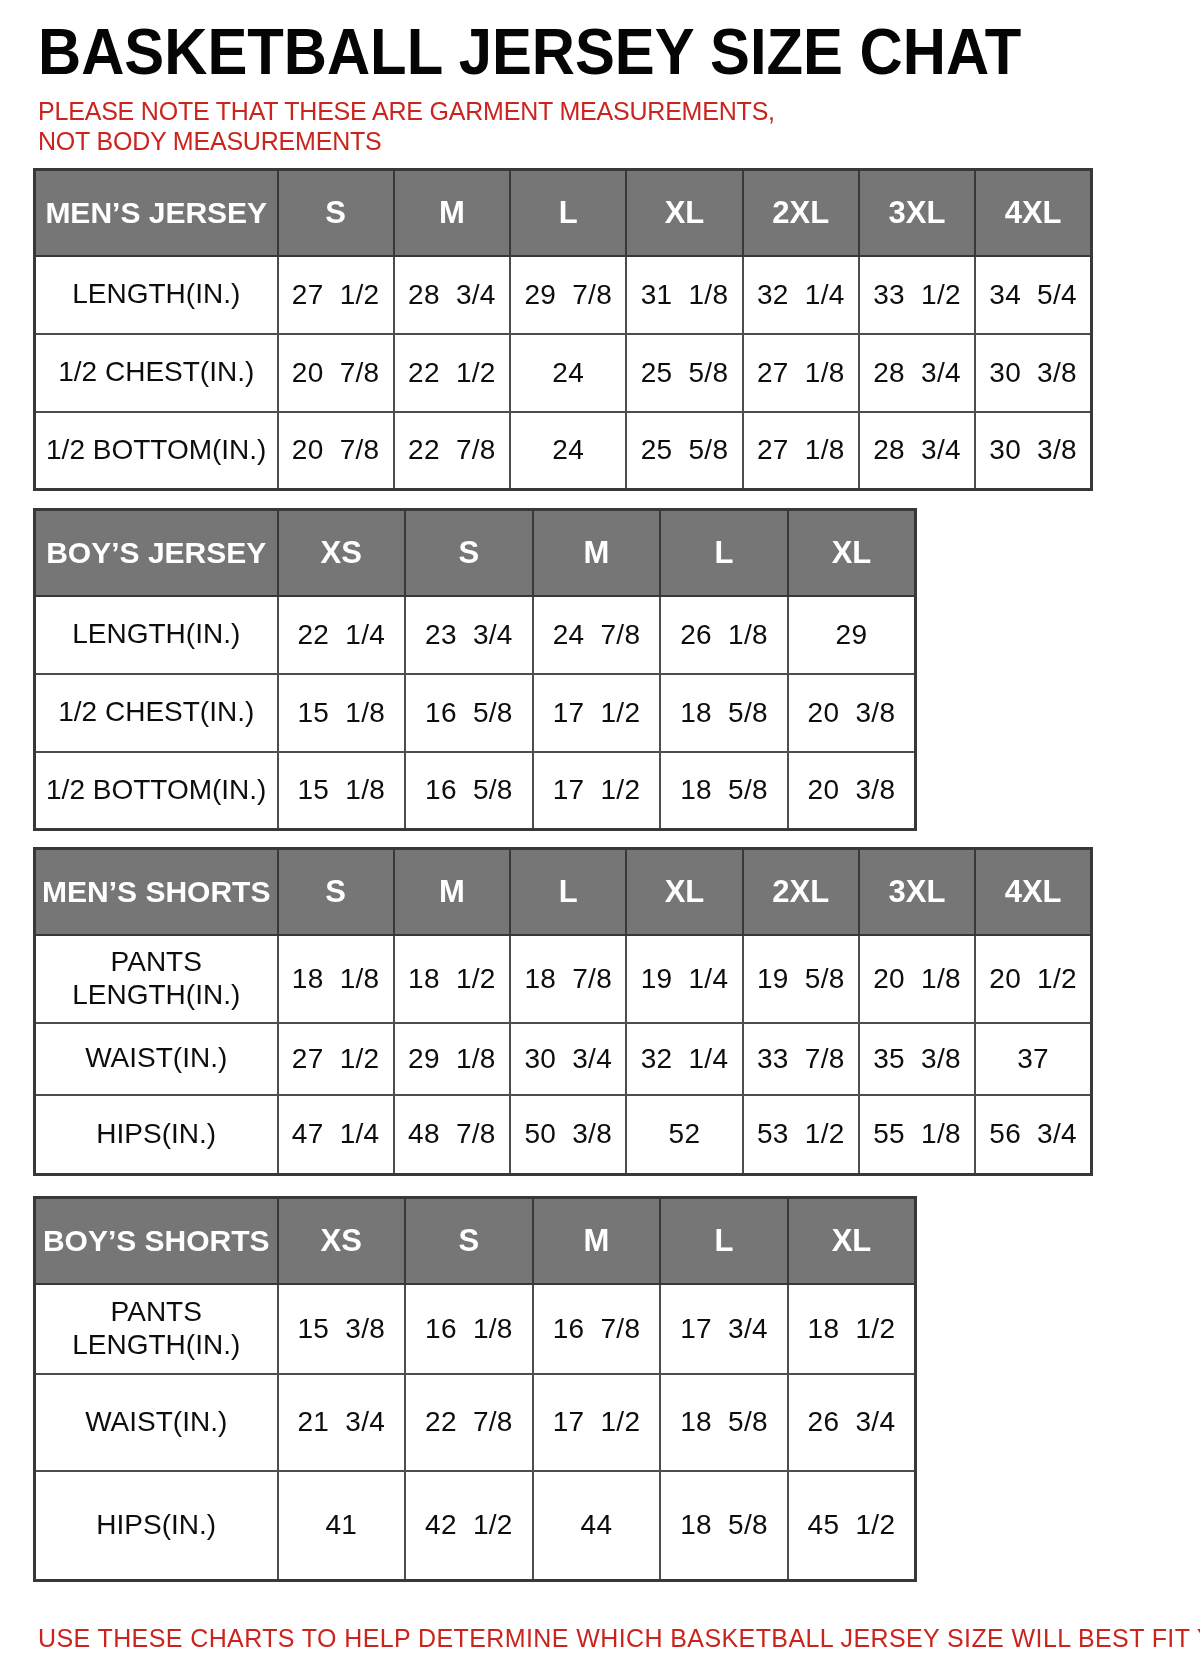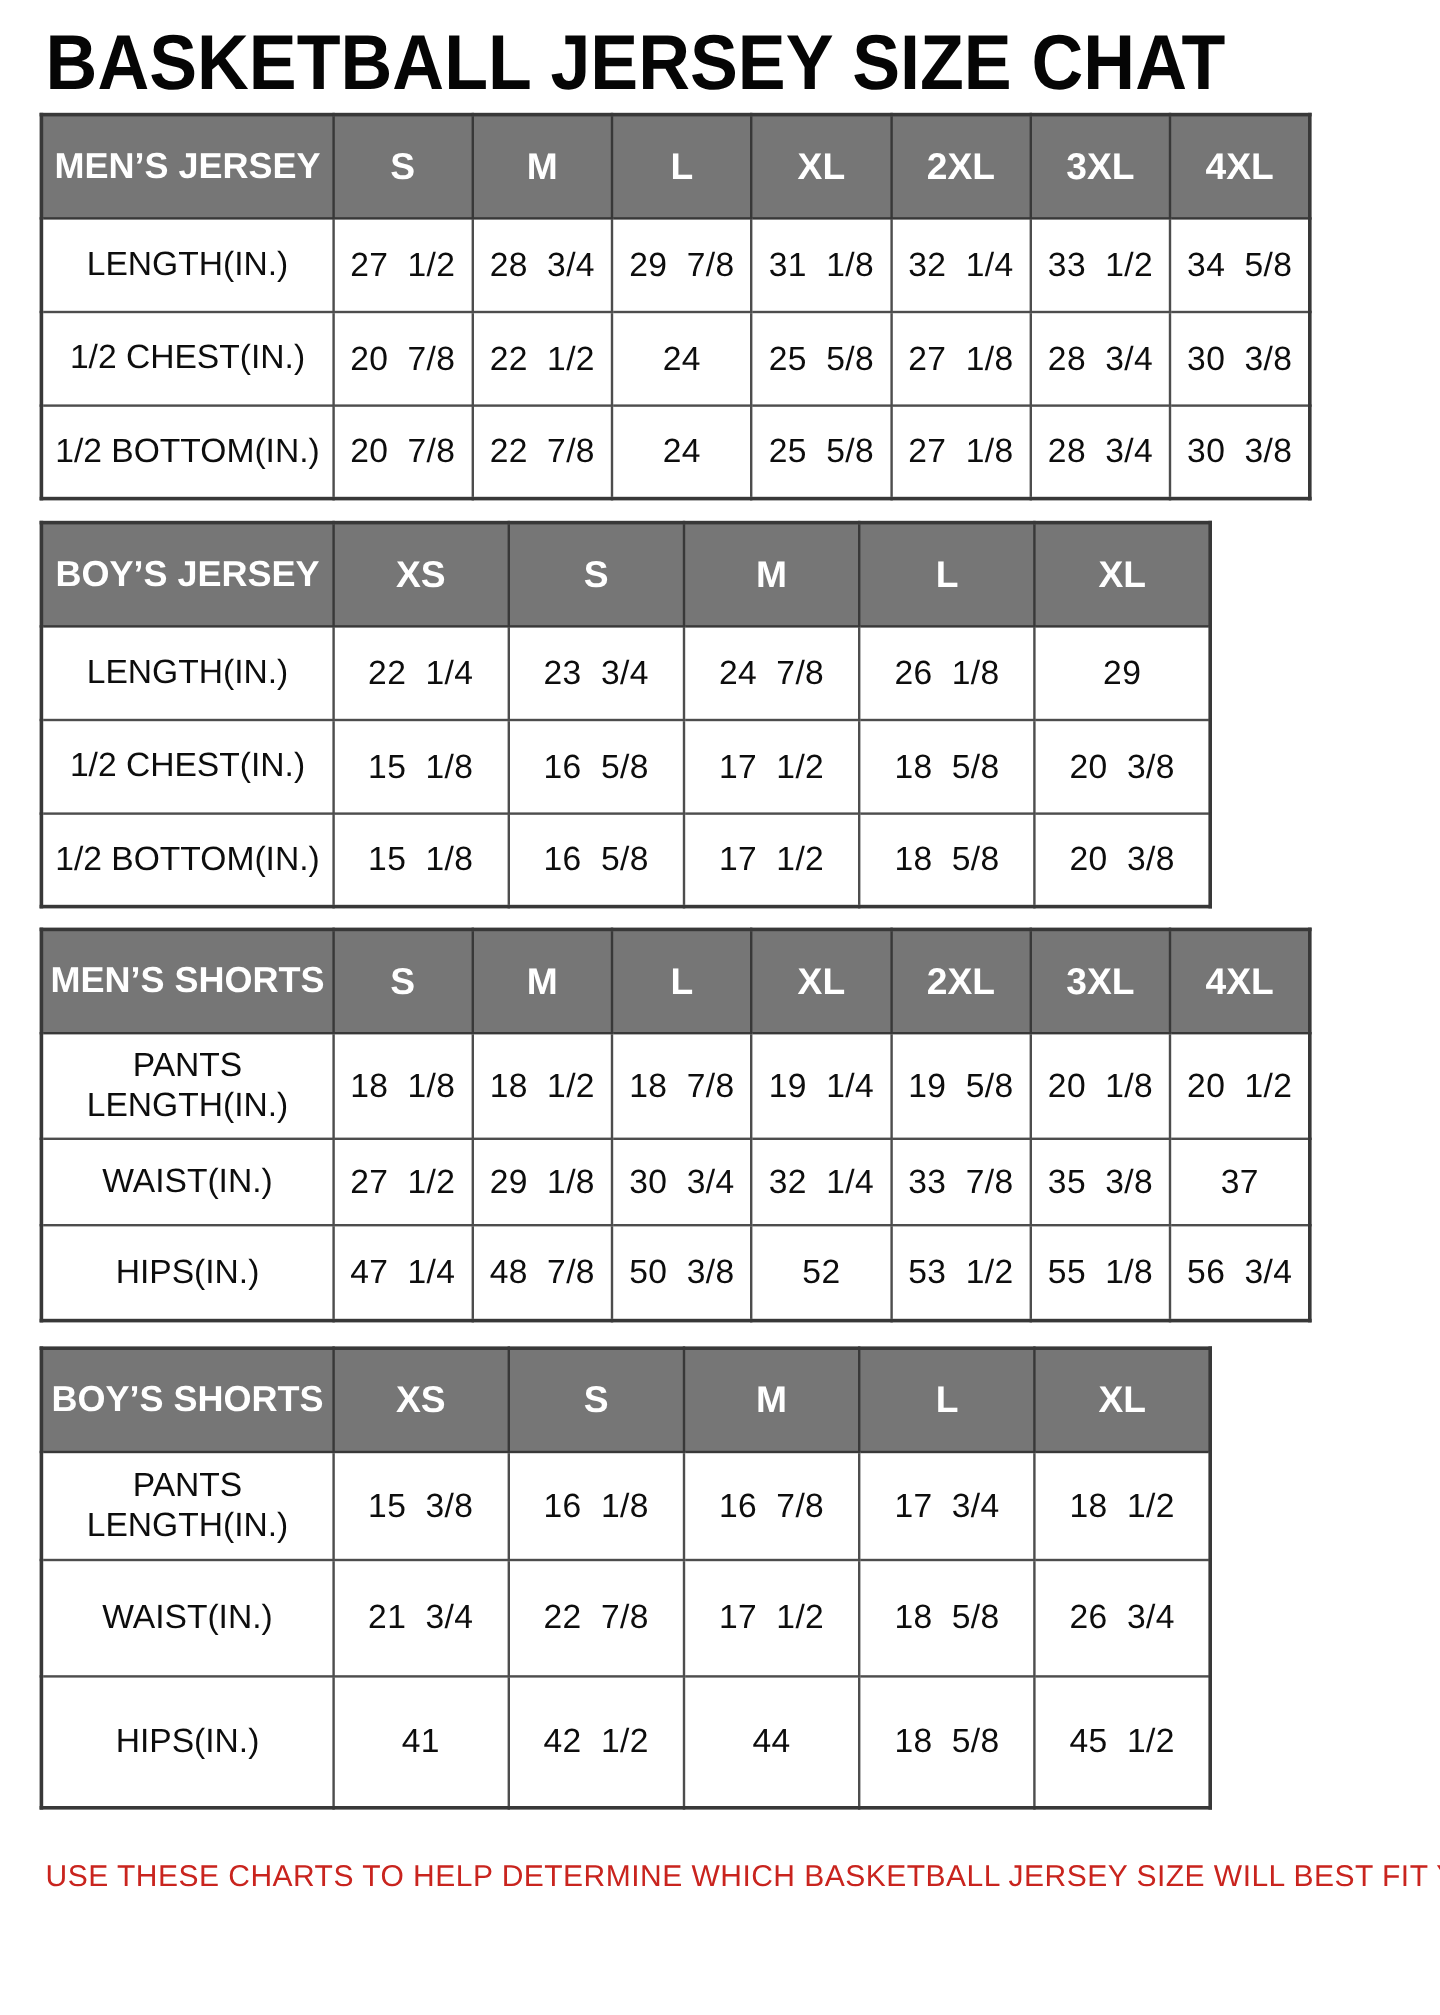--- a/index.html
+++ b/index.html
@@ -28,21 +28,21 @@
     margin:14px 0 0 38px;max-width:790px;
     font-size:25px;line-height:1.2;font-weight:normal;
     color:var(--accent-red);letter-spacing:-0.2px;
   }
   #tables{margin-top:12px;}
   table.size-table{
     border-collapse:collapse;table-layout:fixed;
     margin:0 0 0 33px;border:3px solid var(--border-dark);
   }
   table.size-table.wide{width:1060px;}
-  table.size-table.narrow{width:977px;}
+  table.size-table.narrow{width:884px;}
   table.table-0,table.table-2{margin-top:0px;padding-left:28px;}
   table.table-1{margin-top:17px;}
   table.table-2{margin-top:16px;}
   table.table-3{margin-top:20px;padding-left:24px;}
   .size-table th,.size-table td{
     border:2px solid var(--border);
     text-align:center;vertical-align:middle;padding:0 4px;
   }
   .size-table thead th{
     background:var(--header-bg);color:var(--header-text);
@@ -72,20 +72,21 @@
     margin:42px 0 0 38px;
     font-size:25px;font-weight:normal;letter-spacing:0.4px;
     color:var(--accent-red);white-space:nowrap;
   }
 </style>
 </head>
 <body>
 
 <div class="page">
   <h1 class="title">BASKETBALL JERSEY SIZE CHAT</h1>
+  <p class="note">PLEASE NOTE THAT THESE ARE GARMENT MEASUREMENTS, NOT BODY MEASUREMENTS</p>
   <div id="tables">
       <table class="size-table table-0 wide">
         <thead>
           <tr>
             <th class="corner">MEN’S JERSEY</th>
             <th>S</th>
             <th>M</th>
             <th>L</th>
             <th>XL</th>
             <th>2XL</th>
@@ -95,21 +96,21 @@
         </thead>
         <tbody>
           <tr>
             <th>LENGTH(IN.)</th>
             <td>27 1/2</td>
             <td>28 3/4</td>
             <td>29 7/8</td>
             <td>31 1/8</td>
             <td>32 1/4</td>
             <td>33 1/2</td>
-            <td>34 5/8</td>
+            <td>34 5/4</td>
           </tr>
           <tr>
             <th>1/2 CHEST(IN.)</th>
             <td>20 7/8</td>
             <td>22 1/2</td>
             <td>24</td>
             <td>25 5/8</td>
             <td>27 1/8</td>
             <td>28 3/4</td>
             <td>30 3/8</td>

